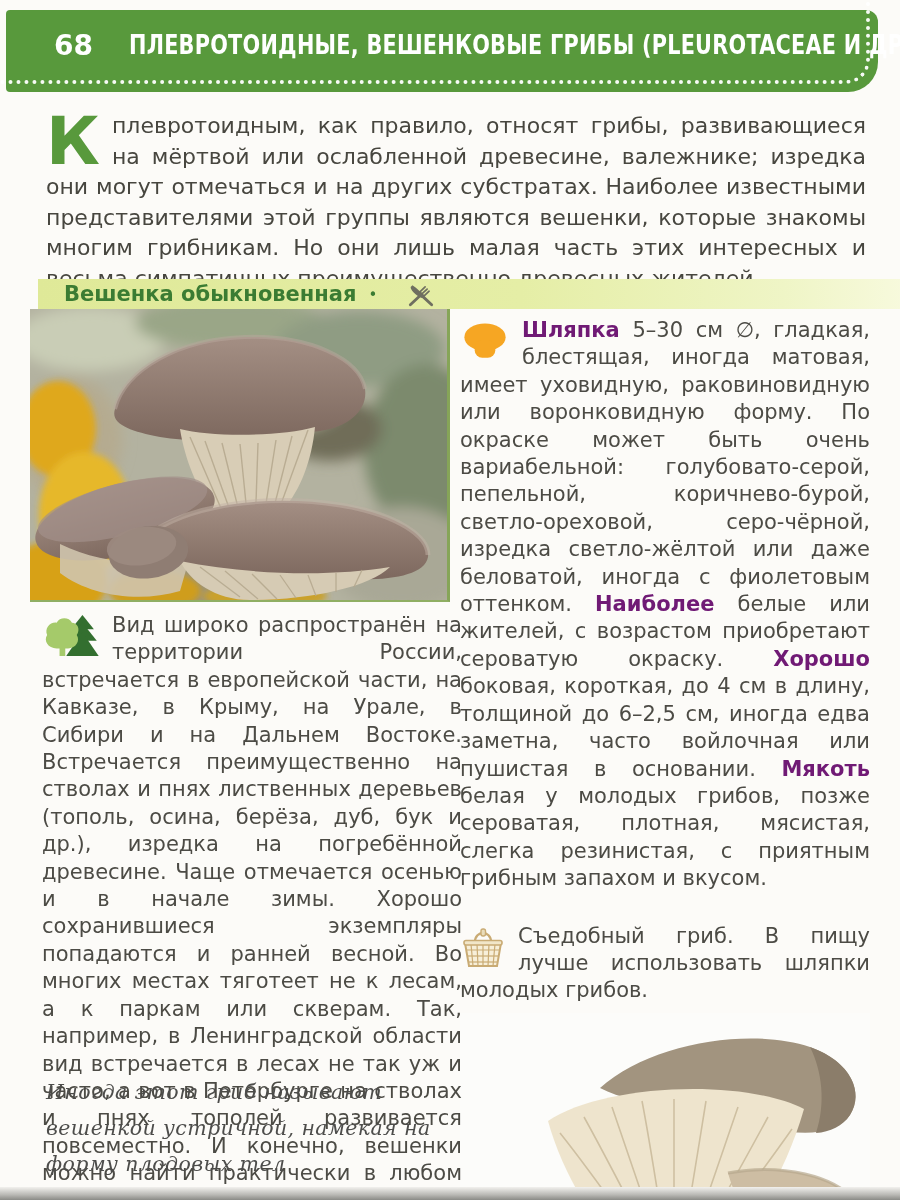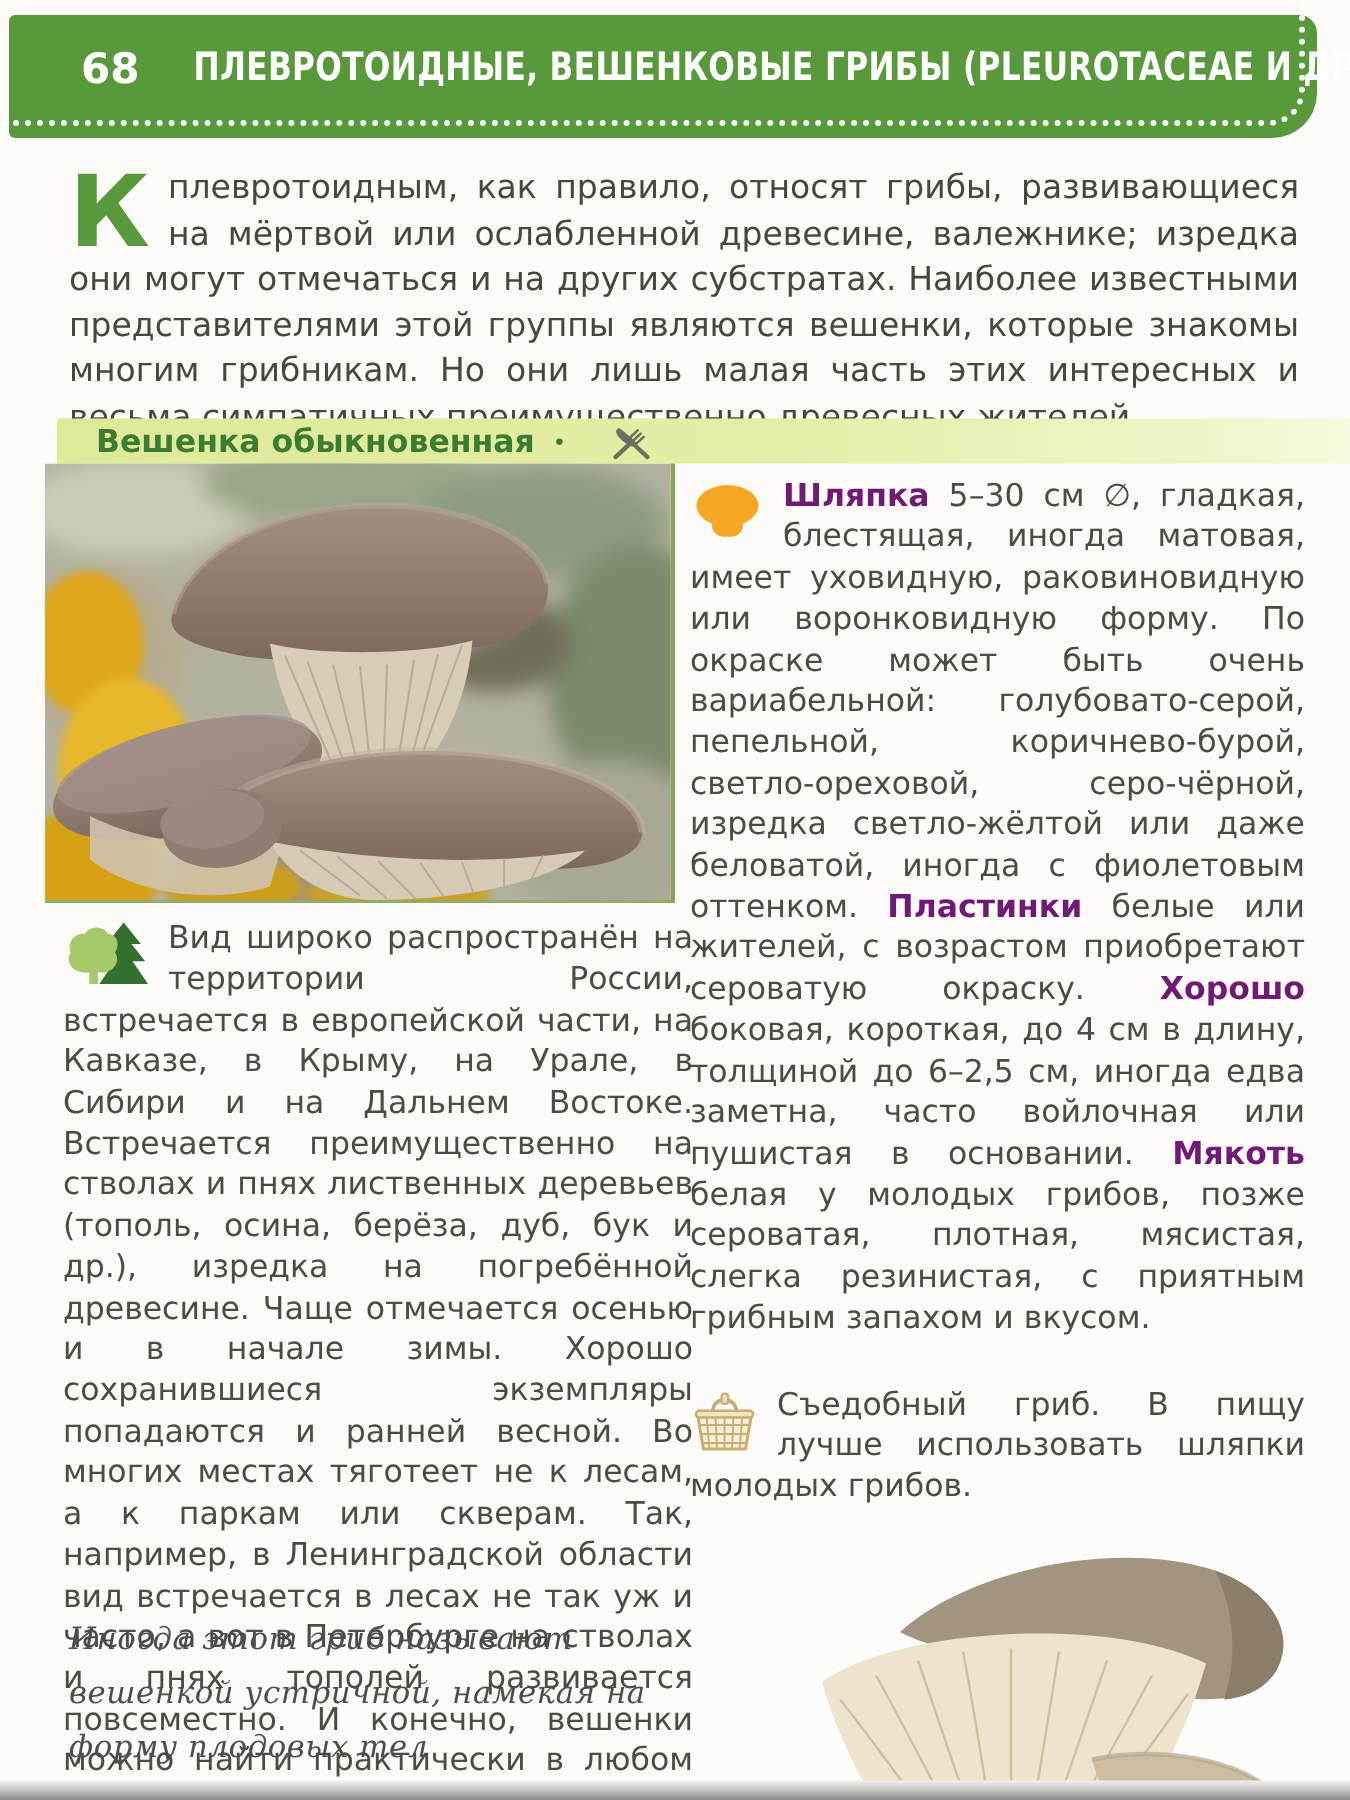--- a/index.html
+++ b/index.html
@@ -169,21 +169,21 @@
   <div class="col-right">
     <p class="body-p">
       <span class="icon-mushroom">
         <svg width="50" height="44" viewBox="0 0 36 32" fill="#f6a623">
           <ellipse cx="18" cy="11" rx="15" ry="10"></ellipse>
           <rect x="10.5" y="13" width="15" height="13" rx="5.5"></rect>
         </svg>
       </span>
       <b>Шляпка</b>
       <span>5–30 см ∅, гладкая, блестящая, иногда матовая, имеет уховидную, раковиновидную или воронковидную форму. По окраске может быть очень вариабельной: голубовато-серой, пепельной, коричнево-бурой, светло-ореховой, серо-чёрной, изредка светло-жёлтой или даже беловатой, иногда с фиолетовым оттенком.</span>
-      <b>Пластинки</b>
+      <b>Наиболее</b>
       <span>белые или жителей, с возрастом приобретают сероватую окраску.</span>
       <b>Хорошо</b>
       <span>боковая, короткая, до 4 см в длину, толщиной до 6–2,5 см, иногда едва заметна, часто войлочная или пушистая в основании.</span>
       <b>Мякоть</b>
       <span>белая у молодых грибов, позже сероватая, плотная, мясистая, слегка резинистая, с приятным грибным запахом и вкусом.</span>
     </p>
 
     <p class="body-p edible-p">
       <span class="icon-basket">
         <svg width="46" height="42" viewBox="0 0 46 42" fill="none" stroke="#c9ab74">

